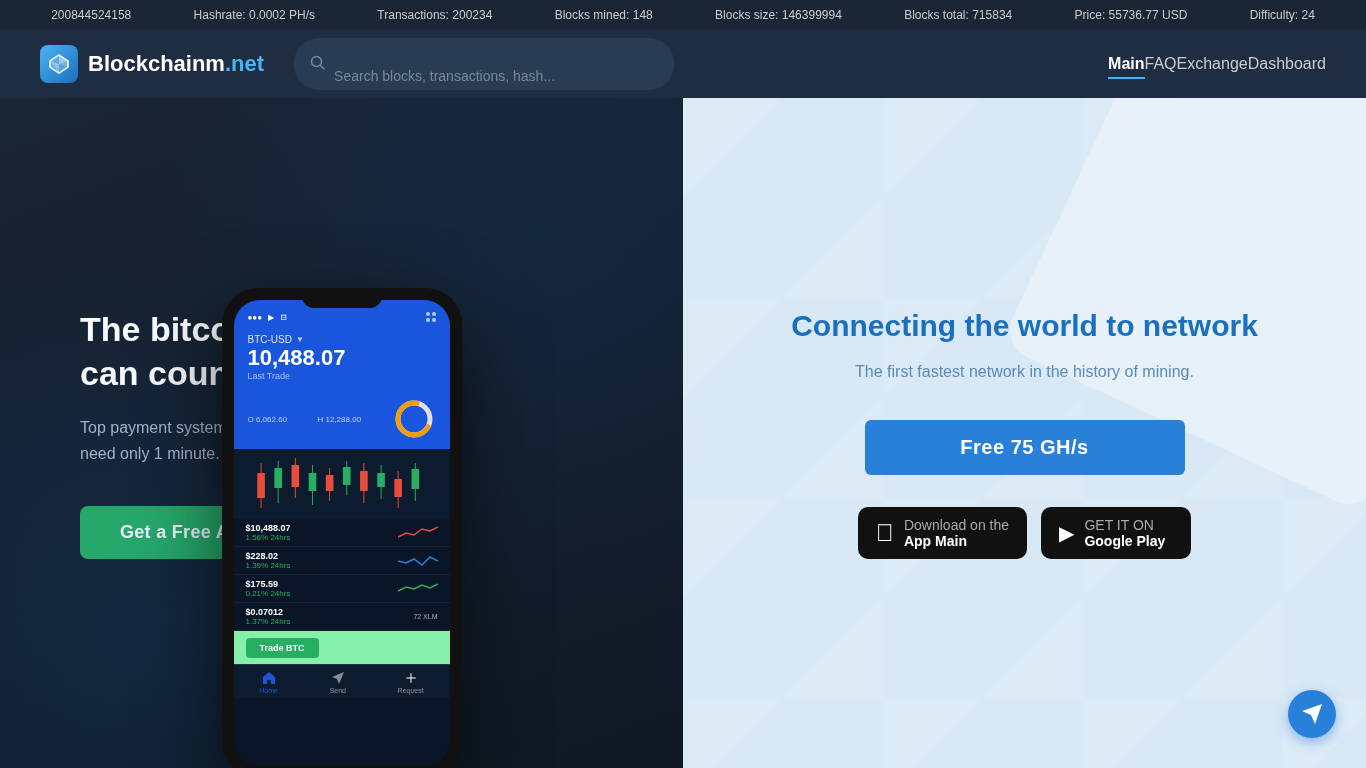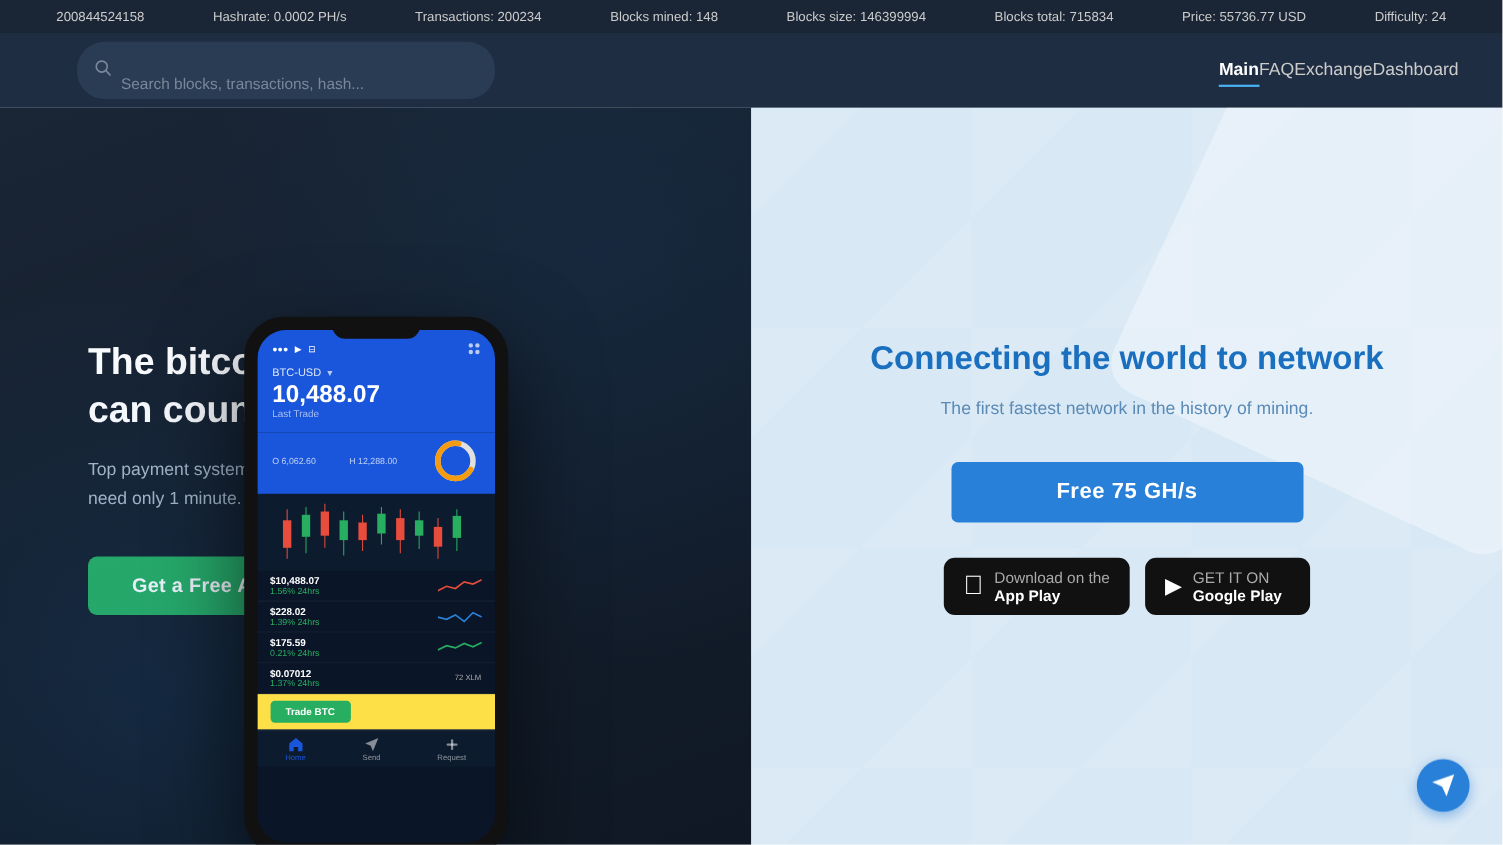--- a/index.html
+++ b/index.html
@@ -348,20 +348,34 @@
   <span>Hashrate: 0.0002 PH/s</span>
   <span>Transactions: 200234</span>
   <span>Blocks mined: 148</span>
   <span>Blocks size: 146399994</span>
   <span>Blocks total: 715834</span>
   <span>Price: 55736.77 USD</span>
   <span>Difficulty: 24</span>
 </div>
 
 <header id="header">
+  <div id="logo">
+    <div id="logo-icon">
+
+      <svg width="22" height="22" viewBox="0 0 22 22" fill="none">
+        <polygon points="11,2 20,8 20,14 11,20 2,14 2,8" fill="rgba(255,255,255,0.2)" stroke="white" stroke-width="1.5"></polygon>
+        <polygon points="11,2 20,8 11,11" fill="rgba(255,255,255,0.4)"></polygon>
+        <polygon points="2,8 11,11 11,20" fill="rgba(255,255,255,0.3)"></polygon>
+        <polygon points="20,8 20,14 11,11" fill="rgba(255,255,255,0.2)"></polygon>
+      </svg>
+    </div>
+    <div id="logo-text">
+      <span style="color:white;font-size:22px;font-weight:700;">Blockchainm</span><span style="color:#4ab3f4;font-size:22px;font-weight:700;">.net</span>
+    </div>
+  </div>
 
   <div id="search-bar">
     <span class="search-icon-svg">
       <svg width="16" height="16" viewBox="0 0 16 16" fill="none">
         <circle cx="6.5" cy="6.5" r="5" stroke="#778899" stroke-width="1.5"></circle>
         <line x1="10.5" y1="10.5" x2="14" y2="14" stroke="#778899" stroke-width="1.5" stroke-linecap="round"></line>
       </svg>
     </span>
     <input type="text" placeholder="Search blocks, transactions, hash..." style="">
   </div>
@@ -483,21 +497,21 @@
             </svg>
           </div>
           <div class="phone-ticker-row">
             <div class="pt-left">
               <span class="pt-price" style="color:white;font-size:9px;font-weight:600;">$0.07012</span>
               <span class="pt-change green">1.37% 24hrs</span>
             </div>
             <span style="color:#aaa;font-size:7px;align-self:center;">72 XLM</span>
           </div>
 
-          <div style="background:#fde047;padding:6px 12px;position:relative;">
+          <div style="background:#86efac;padding:6px 12px;position:relative;">
             <button style="background:#27ae60;color:white;border:none;padding:5px 14px;border-radius:4px;font-size:9px;font-weight:700;cursor:pointer;">Trade BTC</button>
           </div>
 
           <div class="phone-bottom-bar">
             <div class="phone-bottom-btn active">
               <svg viewBox="0 0 14 14" fill="currentColor">
                   <path d="M7 1L1 6v7h4v-4h4v4h4V6z"></path>
                 </svg>
               <span>Home</span>
             </div>
@@ -525,21 +539,21 @@
       <h2>Connecting the world to network</h2>
       <p>The first fastest network in the history of mining.</p>
       <button id="free-ghs-btn">Free 75 GH/s</button>
 
       <div id="app-buttons">
 
         <button class="app-btn">
           <span class="app-icon"></span>
           <div class="app-btn-text">
             <span class="app-btn-sub">Download on the</span>
-            <span class="app-btn-main">App Play</span>
+            <span class="app-btn-main">App Main</span>
           </div>
         </button>
 
         <button class="app-btn">
           <span class="app-icon" style="font-size:20px;">▶</span>
           <div class="app-btn-text">
             <span class="app-btn-sub">GET IT ON</span>
             <span class="app-btn-main">Google Play</span>
           </div>
         </button>

